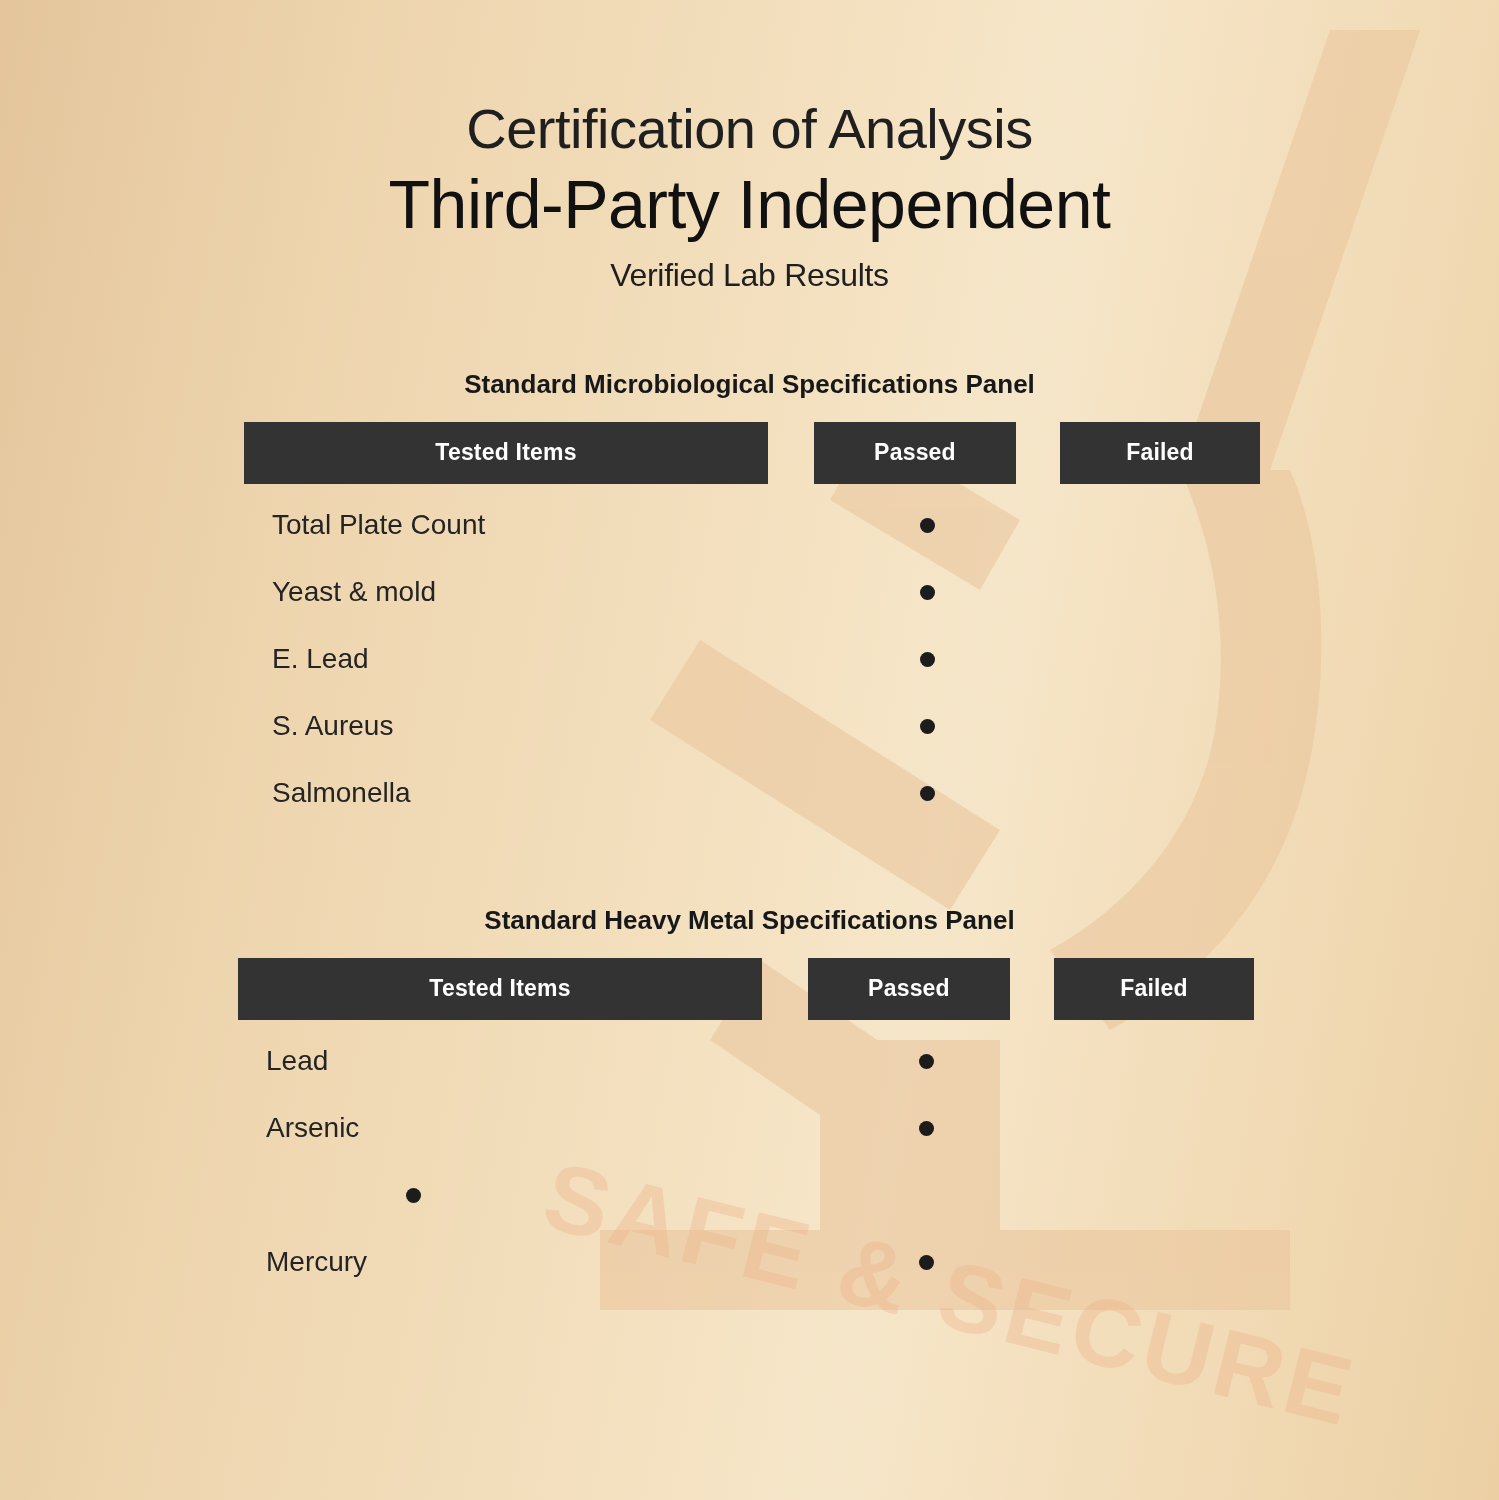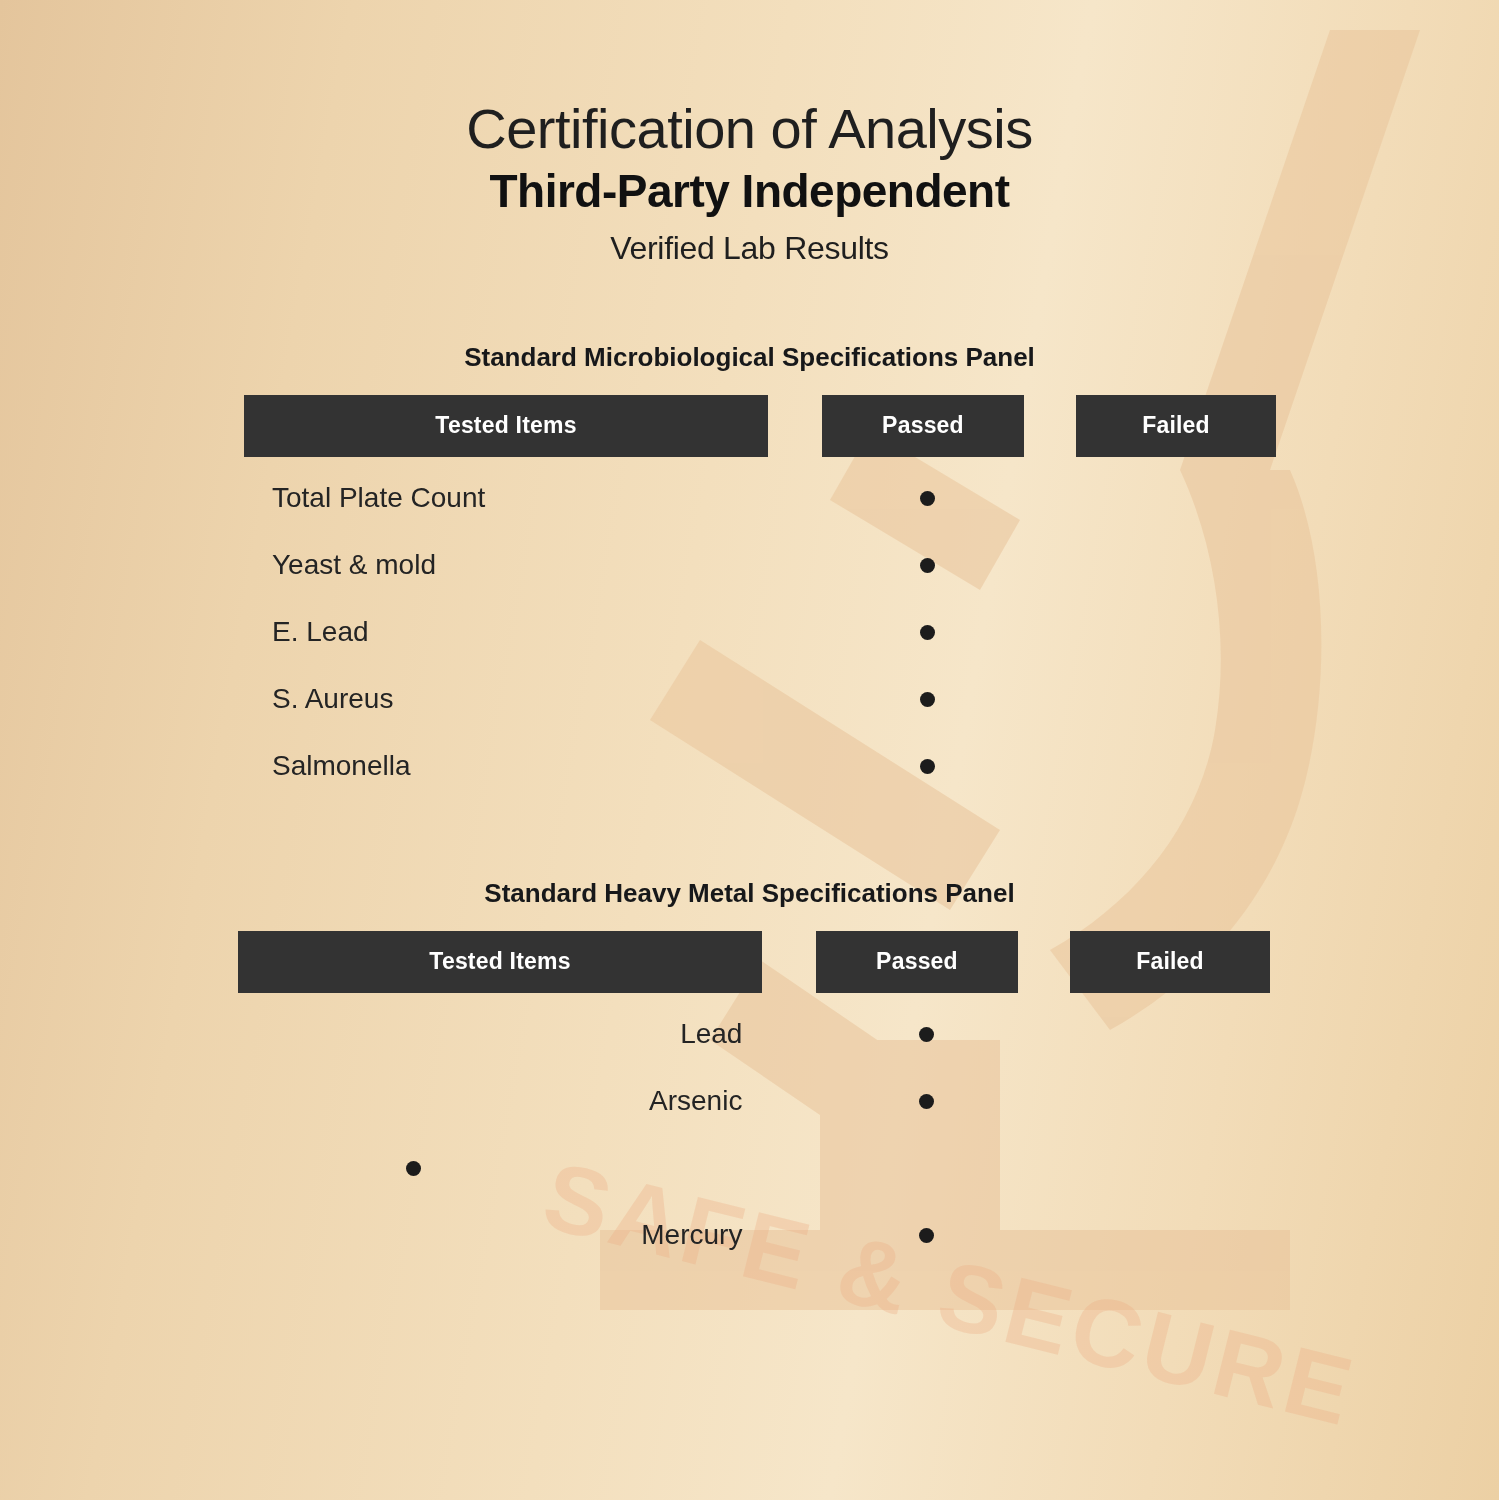--- a/index.html
+++ b/index.html
@@ -53,22 +53,22 @@
 
   .title-line1 {
     font-size: 56px;
     font-weight: 400;
     color: #1f1f1f;
     letter-spacing: -0.5px;
     line-height: 1.22;
   }
 
   .title-line2 {
-    font-size: 46px;
-    font-weight: 700;
+    font-size: 68px;
+    font-weight: 400;
     color: #111111;
     letter-spacing: -0.5px;
     line-height: 1.22;
   }
 
   .title-line3 {
     font-size: 32px;
     font-weight: 400;
     color: #1f1f1f;
     letter-spacing: -0.3px;
@@ -87,21 +87,21 @@
     font-size: 26px;
     font-weight: 700;
     color: #17181a;
     margin-bottom: 22px;
   }
 
   
   .head-row {
     display: flex;
     align-items: stretch;
-    gap: 8px;
+    gap: 0;
     padding-left: 44px;
   }
 
   .head-cell {
     background: #333333;
     color: #ffffff;
     font-size: 23px;
     font-weight: 700;
     display: flex;
     align-items: center;
@@ -154,21 +154,21 @@
     width: 15px;
     height: 15px;
     border-radius: 50%;
     background: #1c1c1c;
     display: block;
   }
 
   .dot.hidden { visibility: hidden; }
 
   .panel.second .row { padding-left: 66px; }
-  .panel.second .cell-item { width: 498px; text-align: right; }
+  .panel.second .cell-item { width: 498px; }
 </style>
 </head>
 <body>
 
 <div class="watermark">
   <svg width="1499" height="1500" viewBox="0 0 1499 1500">
     <g fill="#e9c49b" opacity="0.55">
       <path d="M1330 30 L1420 30 L1270 470 L1180 470 Z"></path>
       <path d="M1180 470 L1290 470 C1330 560 1330 700 1300 800 C1270 900 1200 980 1110 1030 L1050 950 C1140 900 1200 820 1215 730 C1230 640 1215 545 1180 470 Z"></path>
       <path d="M870 430 L1020 520 L980 590 L830 500 Z"></path>

